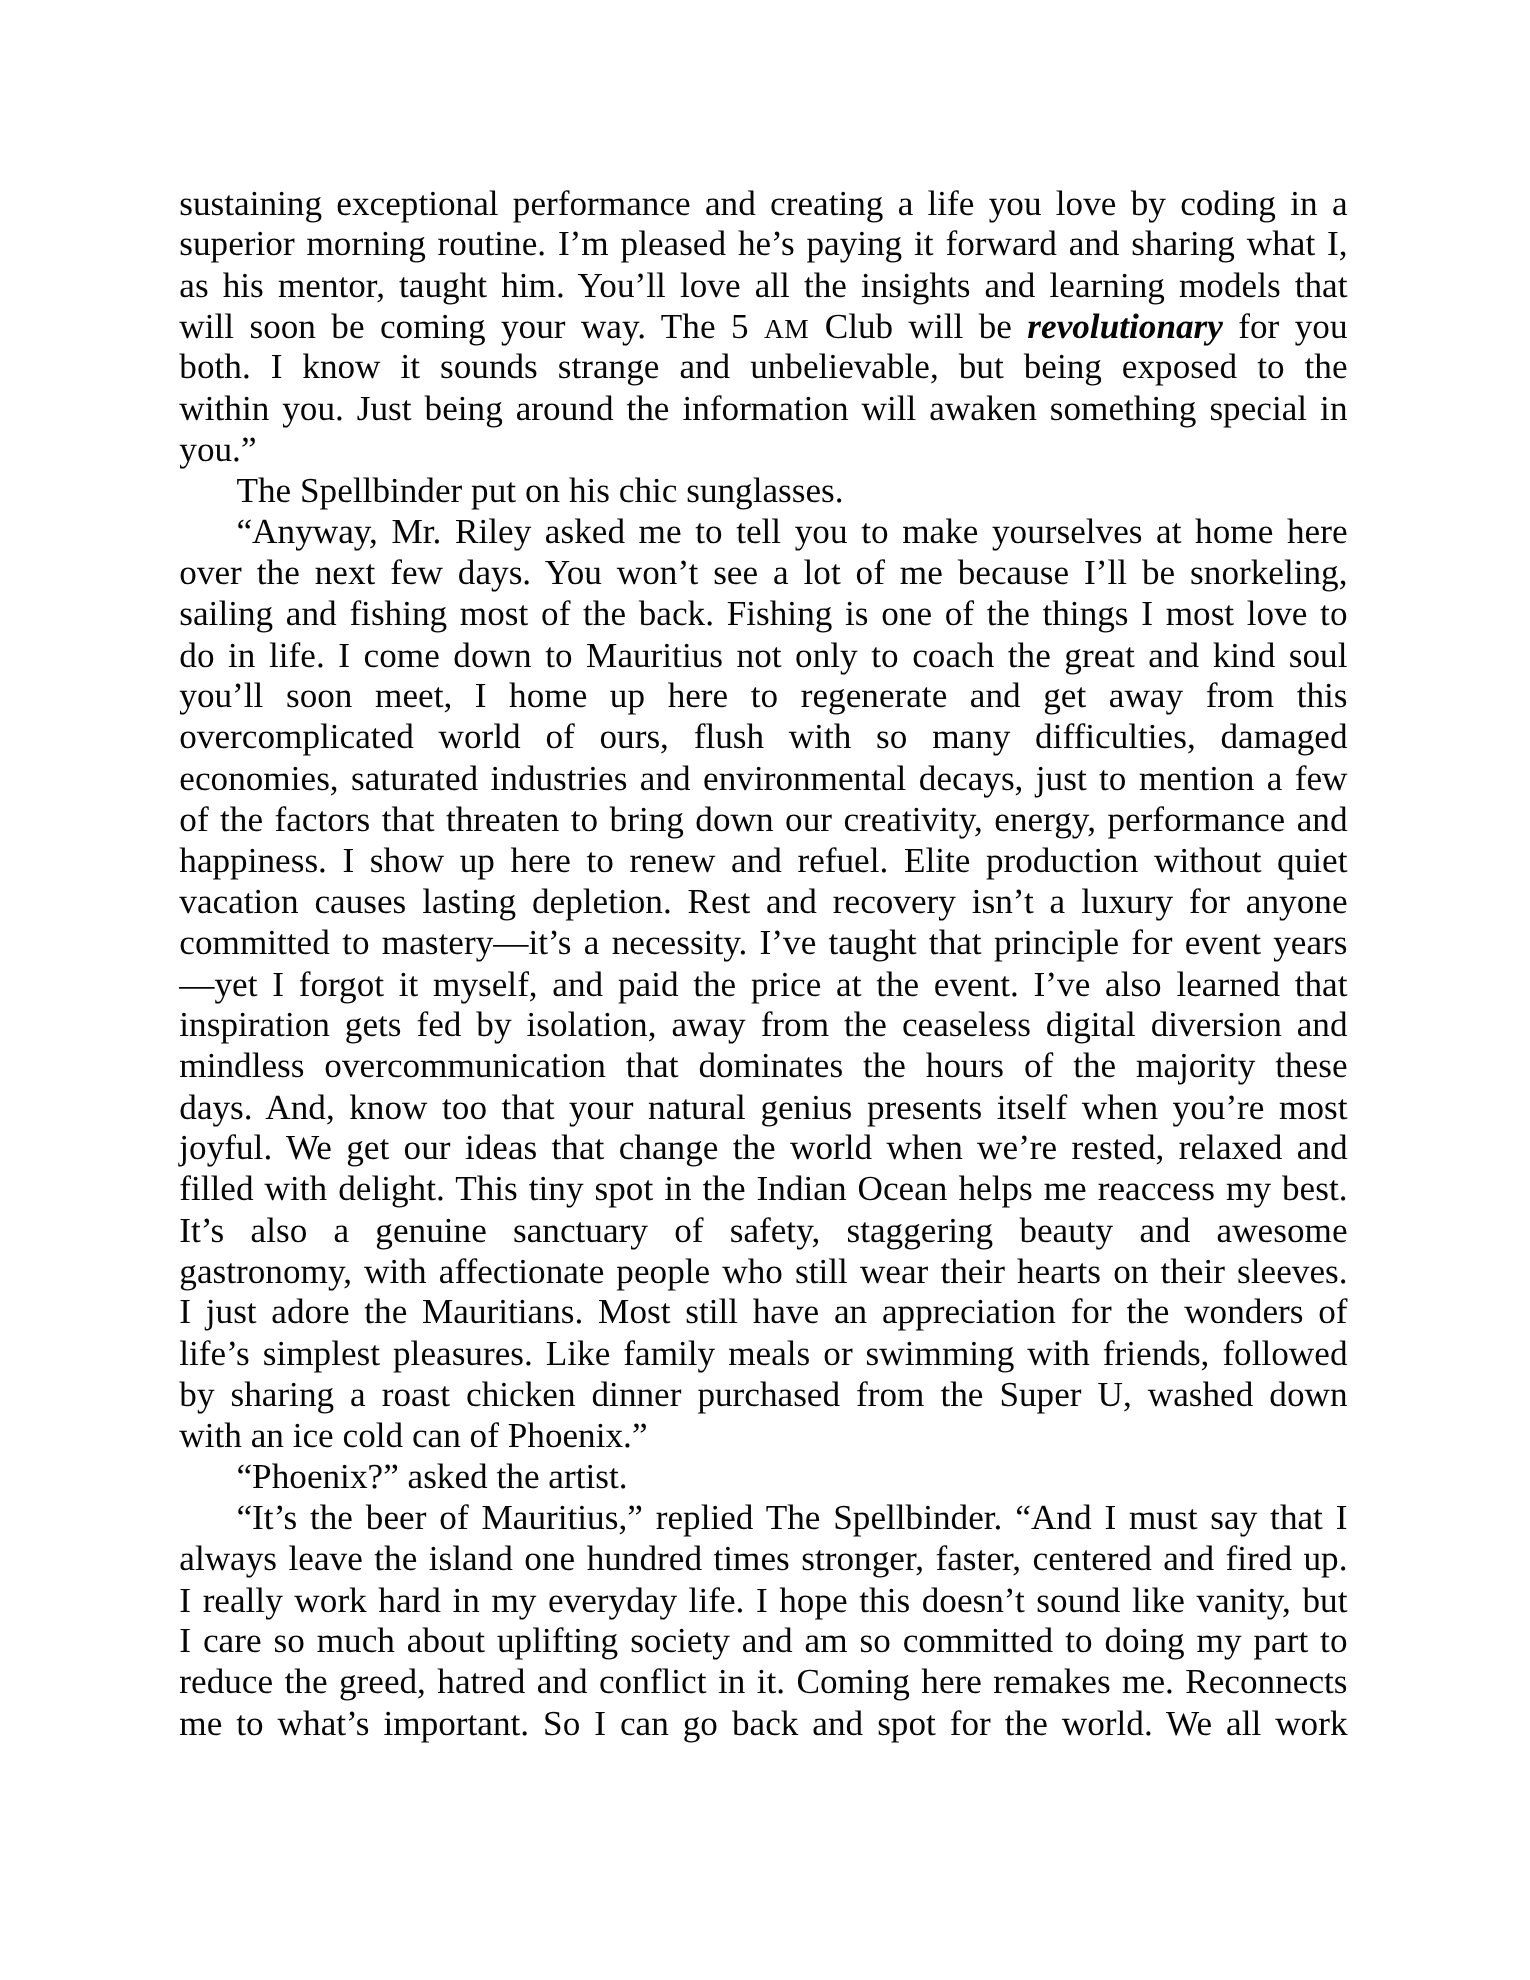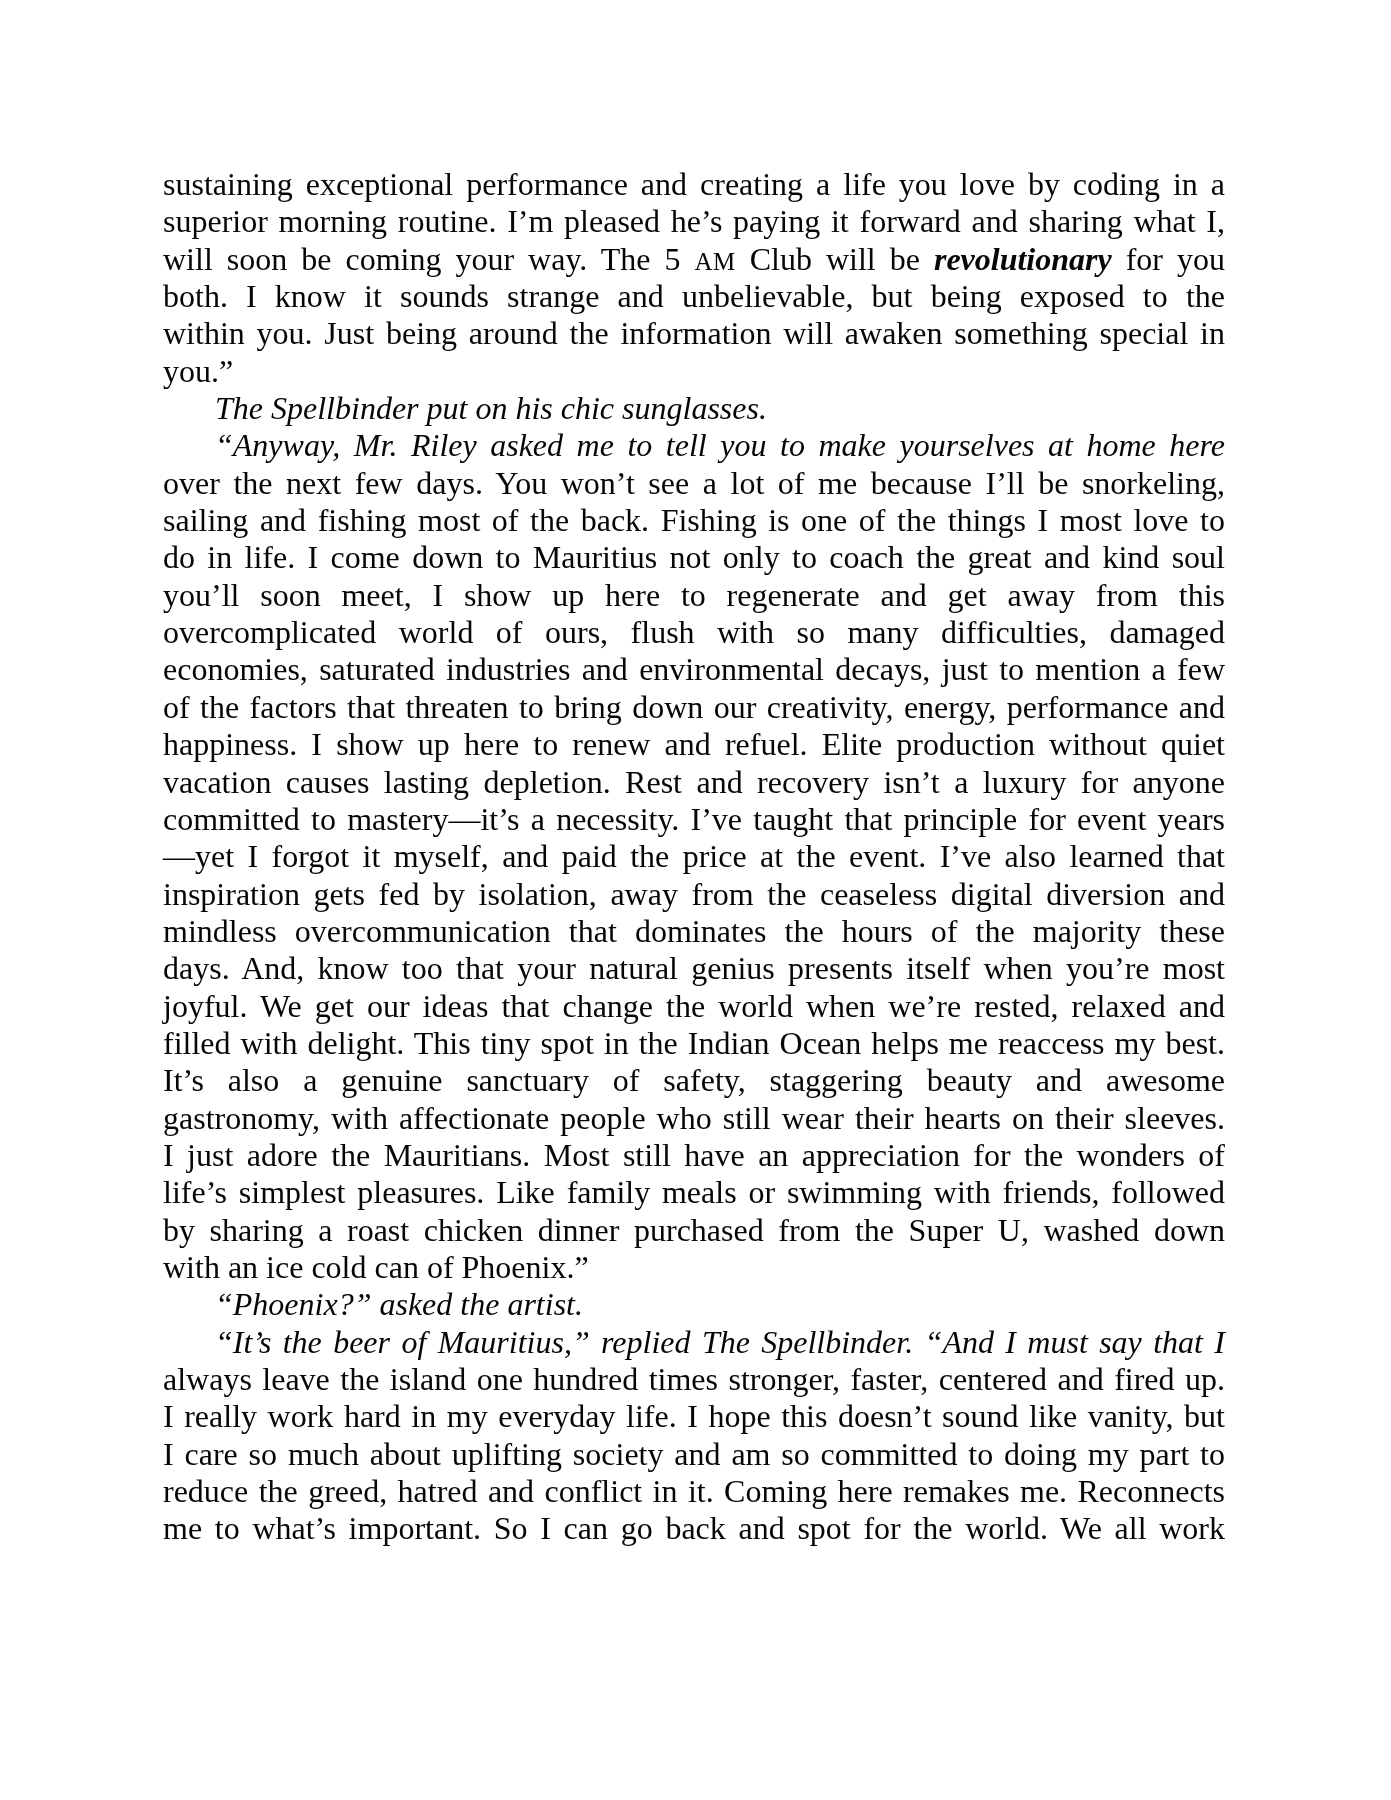--- a/index.html
+++ b/index.html
@@ -23,45 +23,46 @@
     height: 37.35px;
     line-height: 37.35px;
     overflow: visible;
     text-align: left;
   }
   .just {
     text-align: justify;
     text-align-last: justify;
     text-justify: inter-word;
   }
-  .ind { text-indent: 52px; font-style: italic; }
+  .ind { text-indent: 52px; }
   .it { font-style: italic; font-weight: bold; }
   .sc { font-size: 0.78em; letter-spacing: 0.5px; }
 </style>
 </head>
 <body>
 
 <div class="text-block">
     <div class="para">
       <div class="line just">sustaining exceptional performance and creating a life you love by coding in a</div>
       <div class="line just">superior morning routine. I’m pleased he’s paying it forward and sharing what I,</div>
+      <div class="line just">as his mentor, taught him. You’ll love all the insights and learning models that</div>
       <div class="line just"><span>will soon be coming your way. The 5 </span><span class="sc">AM</span><span> Club will be </span><span class="it">revolutionary</span><span> for you</span></div>
       <div class="line just">both. I know it sounds strange and unbelievable, but being exposed to the</div>
       <div class="line just">within you. Just being around the information will awaken something special in</div>
       <div class="line">you.”</div>
     </div>
     <div class="para">
       <div class="line ind">The Spellbinder put on his chic sunglasses.</div>
     </div>
     <div class="para">
       <div class="line just ind">“Anyway, Mr. Riley asked me to tell you to make yourselves at home here</div>
       <div class="line just">over the next few days. You won’t see a lot of me because I’ll be snorkeling,</div>
       <div class="line just">sailing and fishing most of the back. Fishing is one of the things I most love to</div>
       <div class="line just">do in life. I come down to Mauritius not only to coach the great and kind soul</div>
-      <div class="line just">you’ll soon meet, I show up here to regenerate and get away from this</div>
+      <div class="line just">you’ll soon meet, I home up here to regenerate and get away from this</div>
       <div class="line just">overcomplicated world of ours, flush with so many difficulties, damaged</div>
       <div class="line just">economies, saturated industries and environmental decays, just to mention a few</div>
       <div class="line just">of the factors that threaten to bring down our creativity, energy, performance and</div>
       <div class="line just">happiness. I show up here to renew and refuel. Elite production without quiet</div>
       <div class="line just">vacation causes lasting depletion. Rest and recovery isn’t a luxury for anyone</div>
       <div class="line just">committed to mastery—it’s a necessity. I’ve taught that principle for event years</div>
       <div class="line just">—yet I forgot it myself, and paid the price at the event. I’ve also learned that</div>
       <div class="line just">inspiration gets fed by isolation, away from the ceaseless digital diversion and</div>
       <div class="line just">mindless overcommunication that dominates the hours of the majority these</div>
       <div class="line just">days. And, know too that your natural genius presents itself when you’re most</div>

